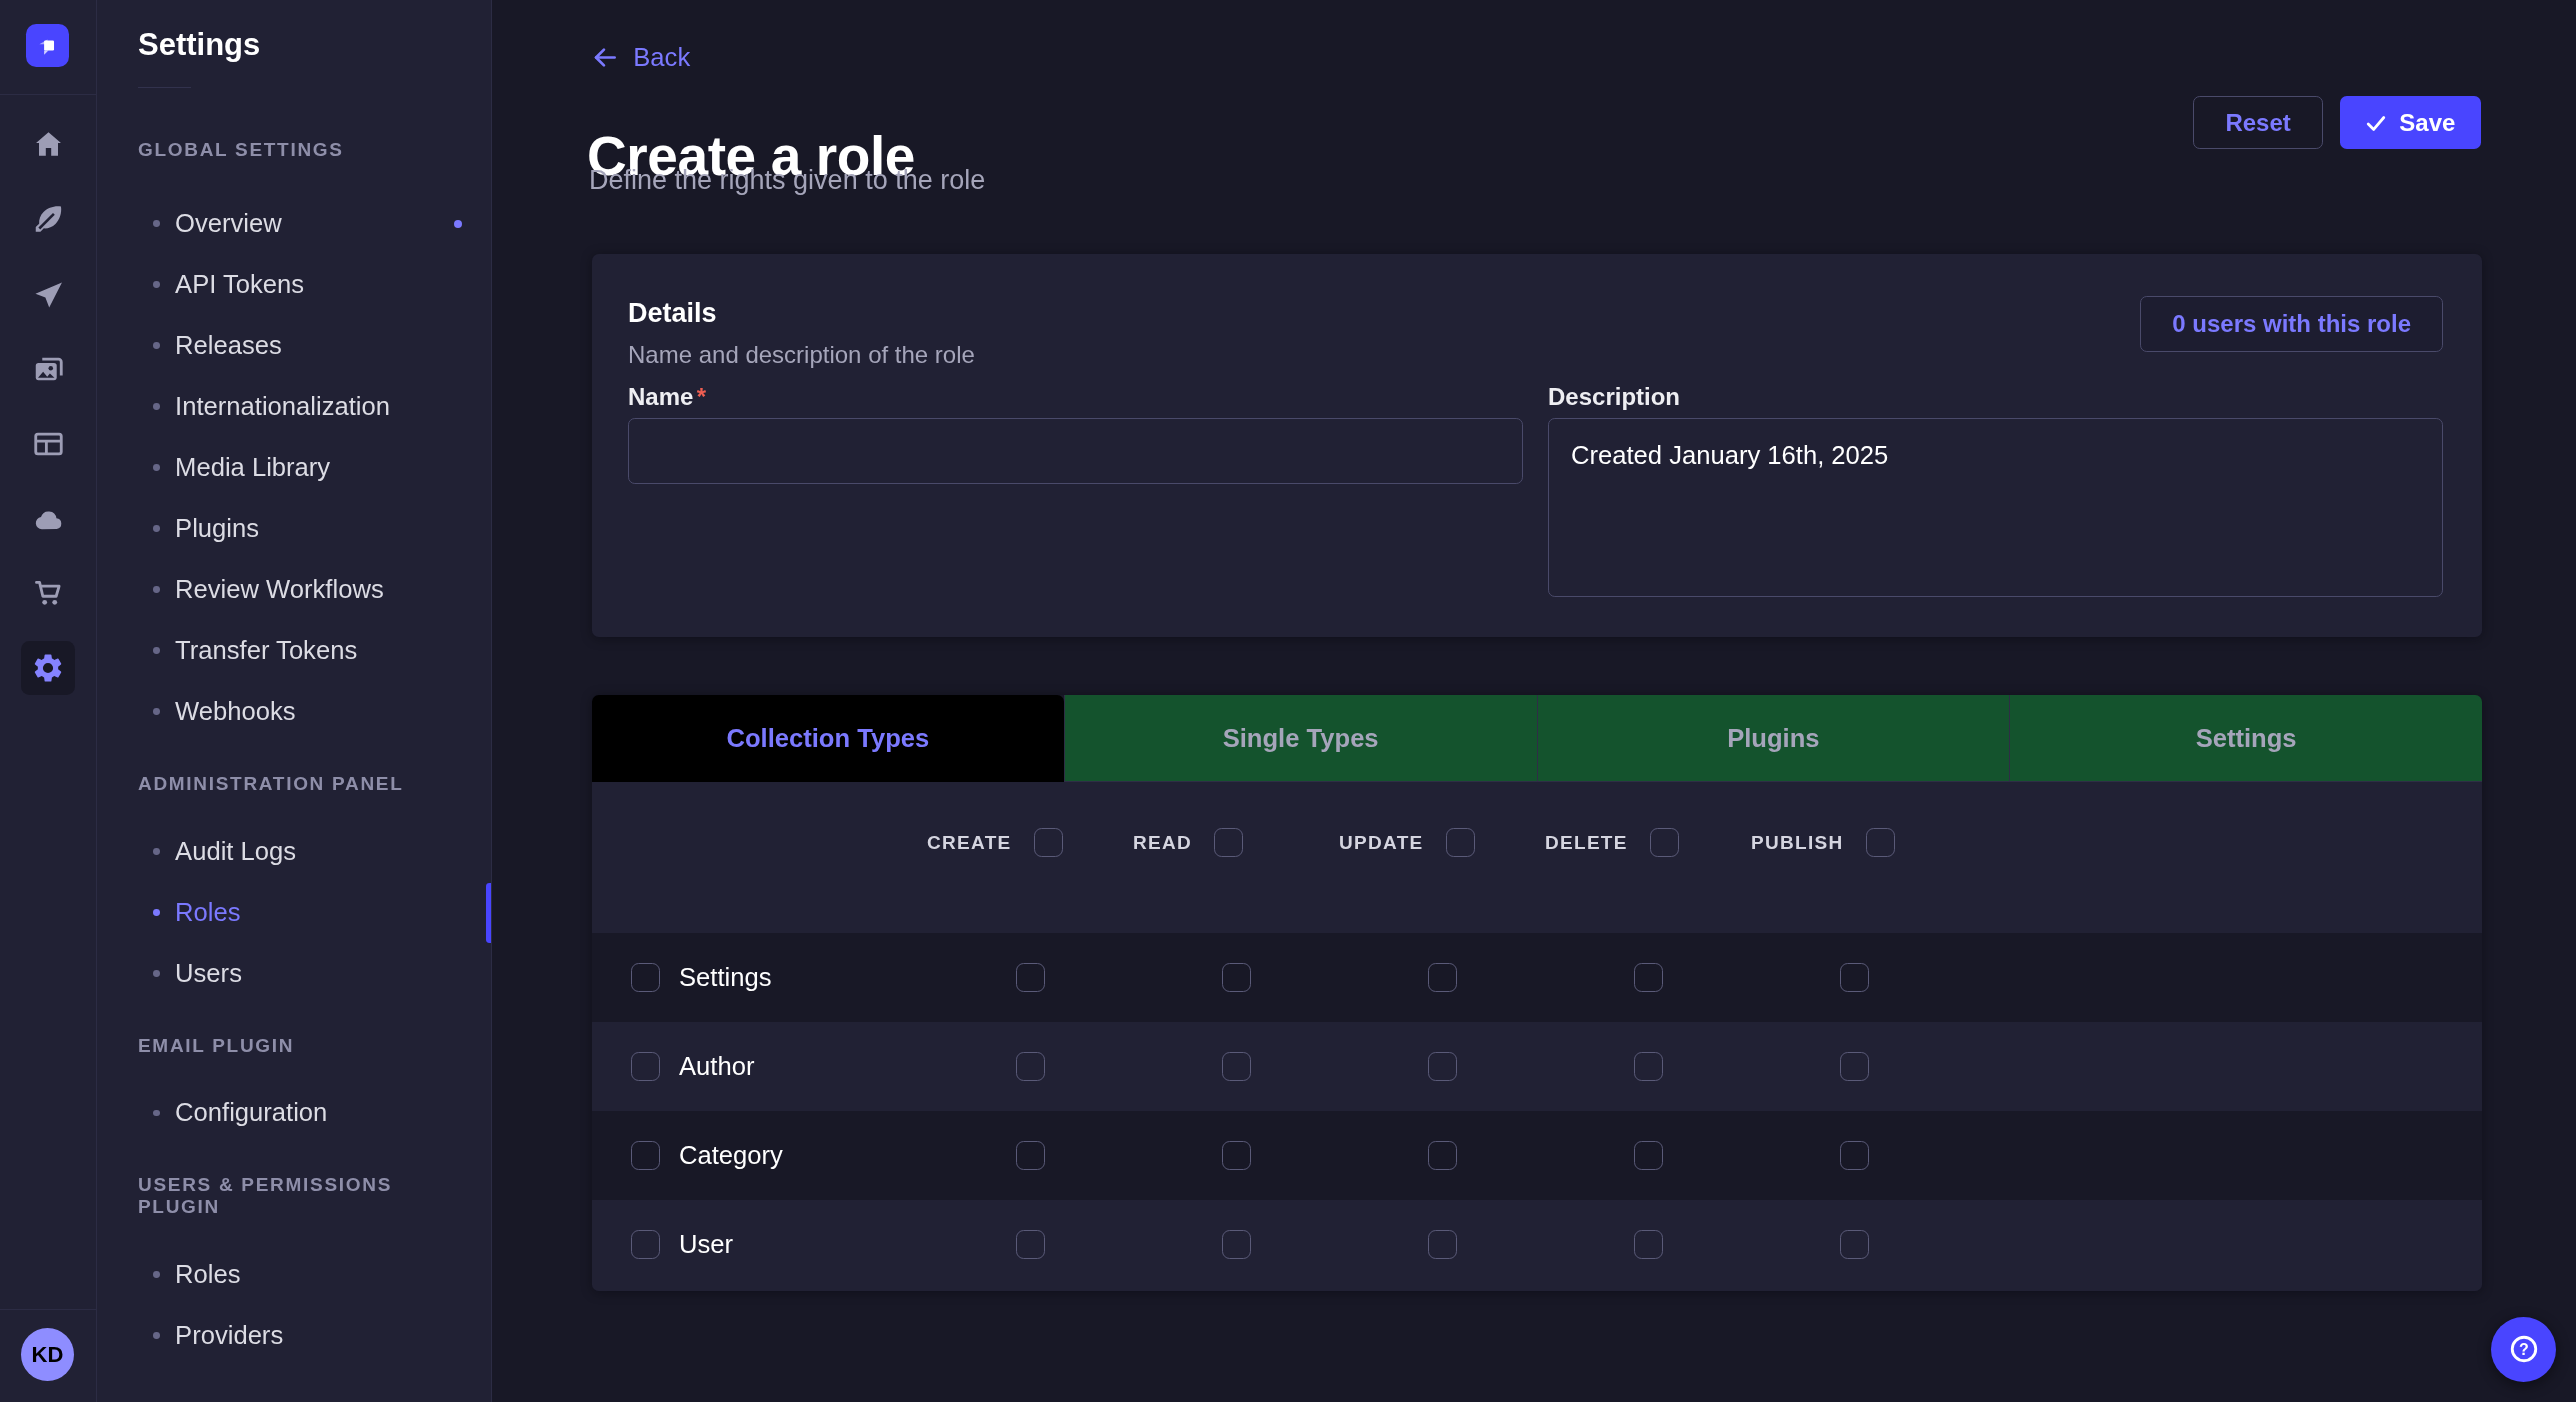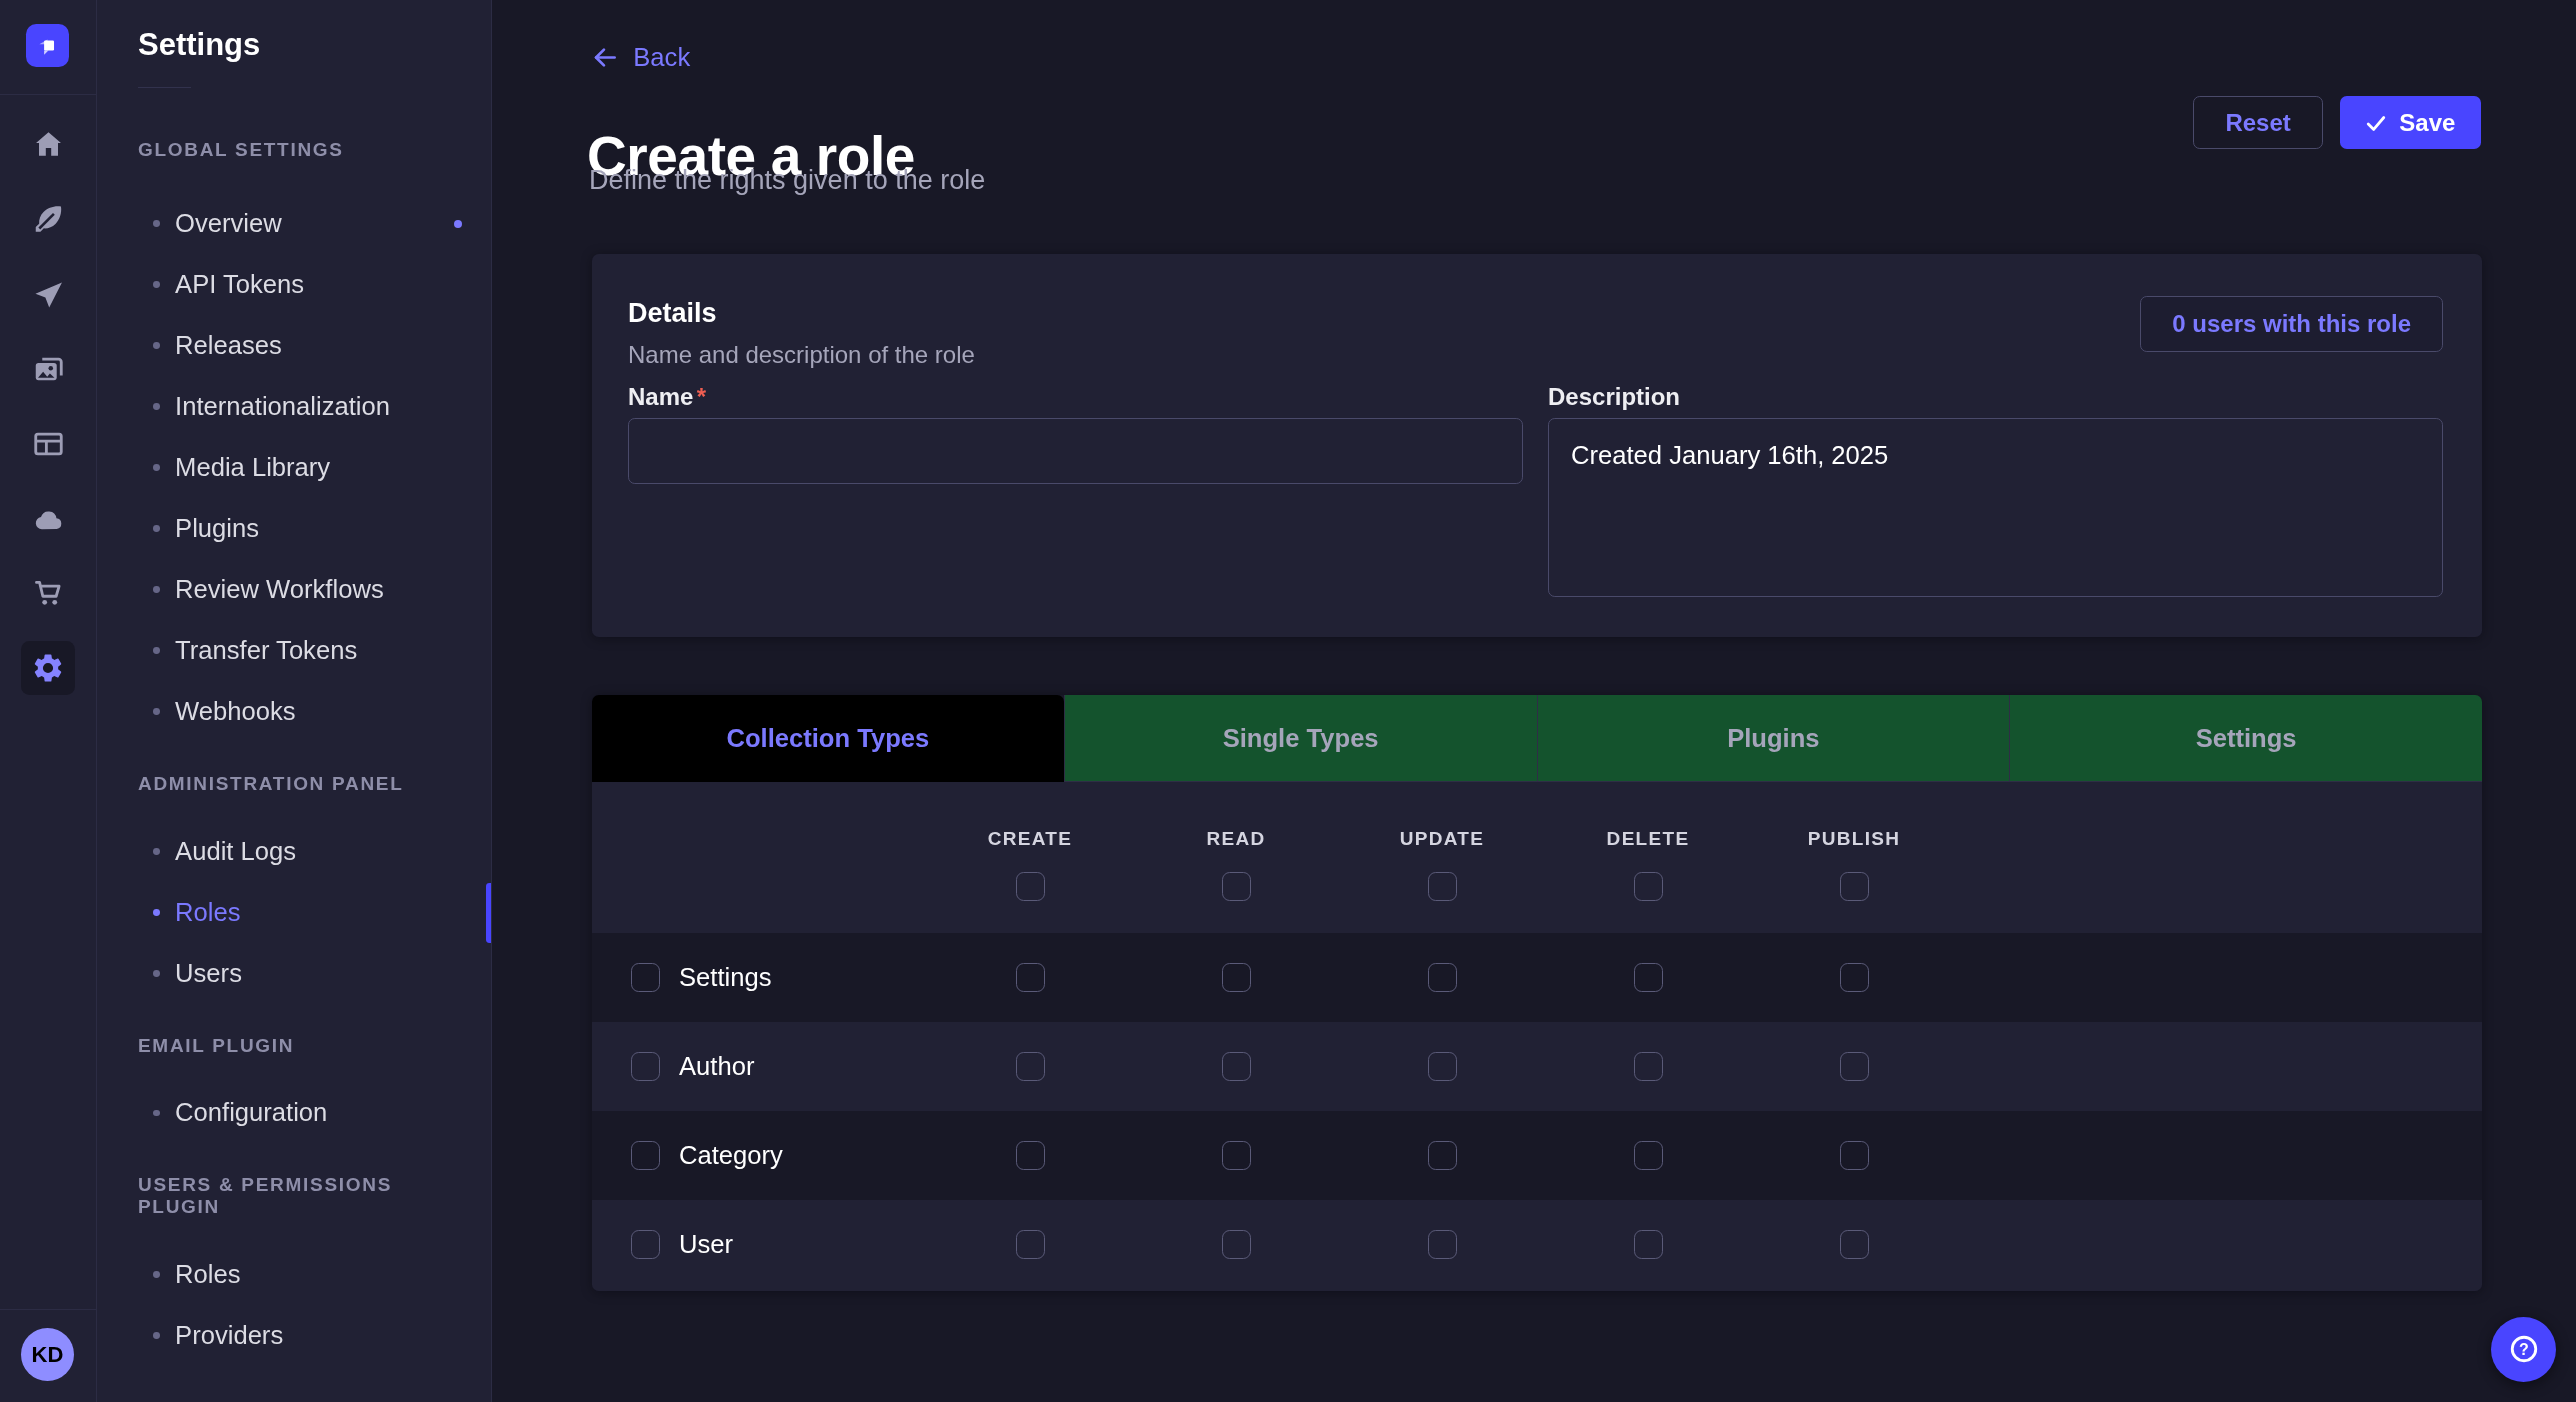--- a/index.html
+++ b/index.html
@@ -74,21 +74,21 @@
   .tabbar{display:flex;height:87px}
   .tab{flex:1;display:flex;align-items:center;justify-content:center;font-size:25.6px;font-weight:600;
     color:#a5a5ba;background:#14532d;border-bottom:0.9px solid #2e2e45;cursor:pointer}
   .tab + .tab{border-left:0.9px solid #2e2e45}
   .tab:last-child{border-top-right-radius:6.8px}
   .tab.active{background:#000000;color:#7b79ff;border-bottom:none;border-radius:6.8px 6.8px 0 0}
   .ptable{background:#212134;height:509px;border-radius:0 0 6.8px 6.8px;overflow:hidden}
   .pgrid{display:grid;grid-template-columns:39px 31px 265px repeat(5,206px) 1fr;align-items:center}
   .phead{height:151px;align-items:start}
   .phead-spacer{grid-column:1/4}
-  .pcol{display:flex;flex-direction:column;align-items:center;padding-top:46px;gap:22px}
+  .pcol{display:flex;flex-direction:row;align-items:center;padding-top:46px;gap:22px}
   .pcol-label{font-size:19px;font-weight:700;letter-spacing:1.3px;color:#d5d5e0;line-height:22px}
   .prow{height:89px}
   .prow.dark{background:#181826}
   .prow-label{font-size:25.6px;color:#ffffff;padding-left:17px}
   .cb{width:29px;height:29px;border:1.7px solid #5a5a78;border-radius:7.7px;box-sizing:border-box;
     background:transparent;cursor:pointer}
   .col-cb{justify-self:center}
   
   .help-fab{position:absolute;right:19.6px;bottom:20.4px;width:65px;height:65px;border-radius:50%;background:#4945ff;
     display:flex;align-items:center;justify-content:center;cursor:pointer;box-shadow:0 3.4px 13.6px rgba(0,0,0,.45)}

